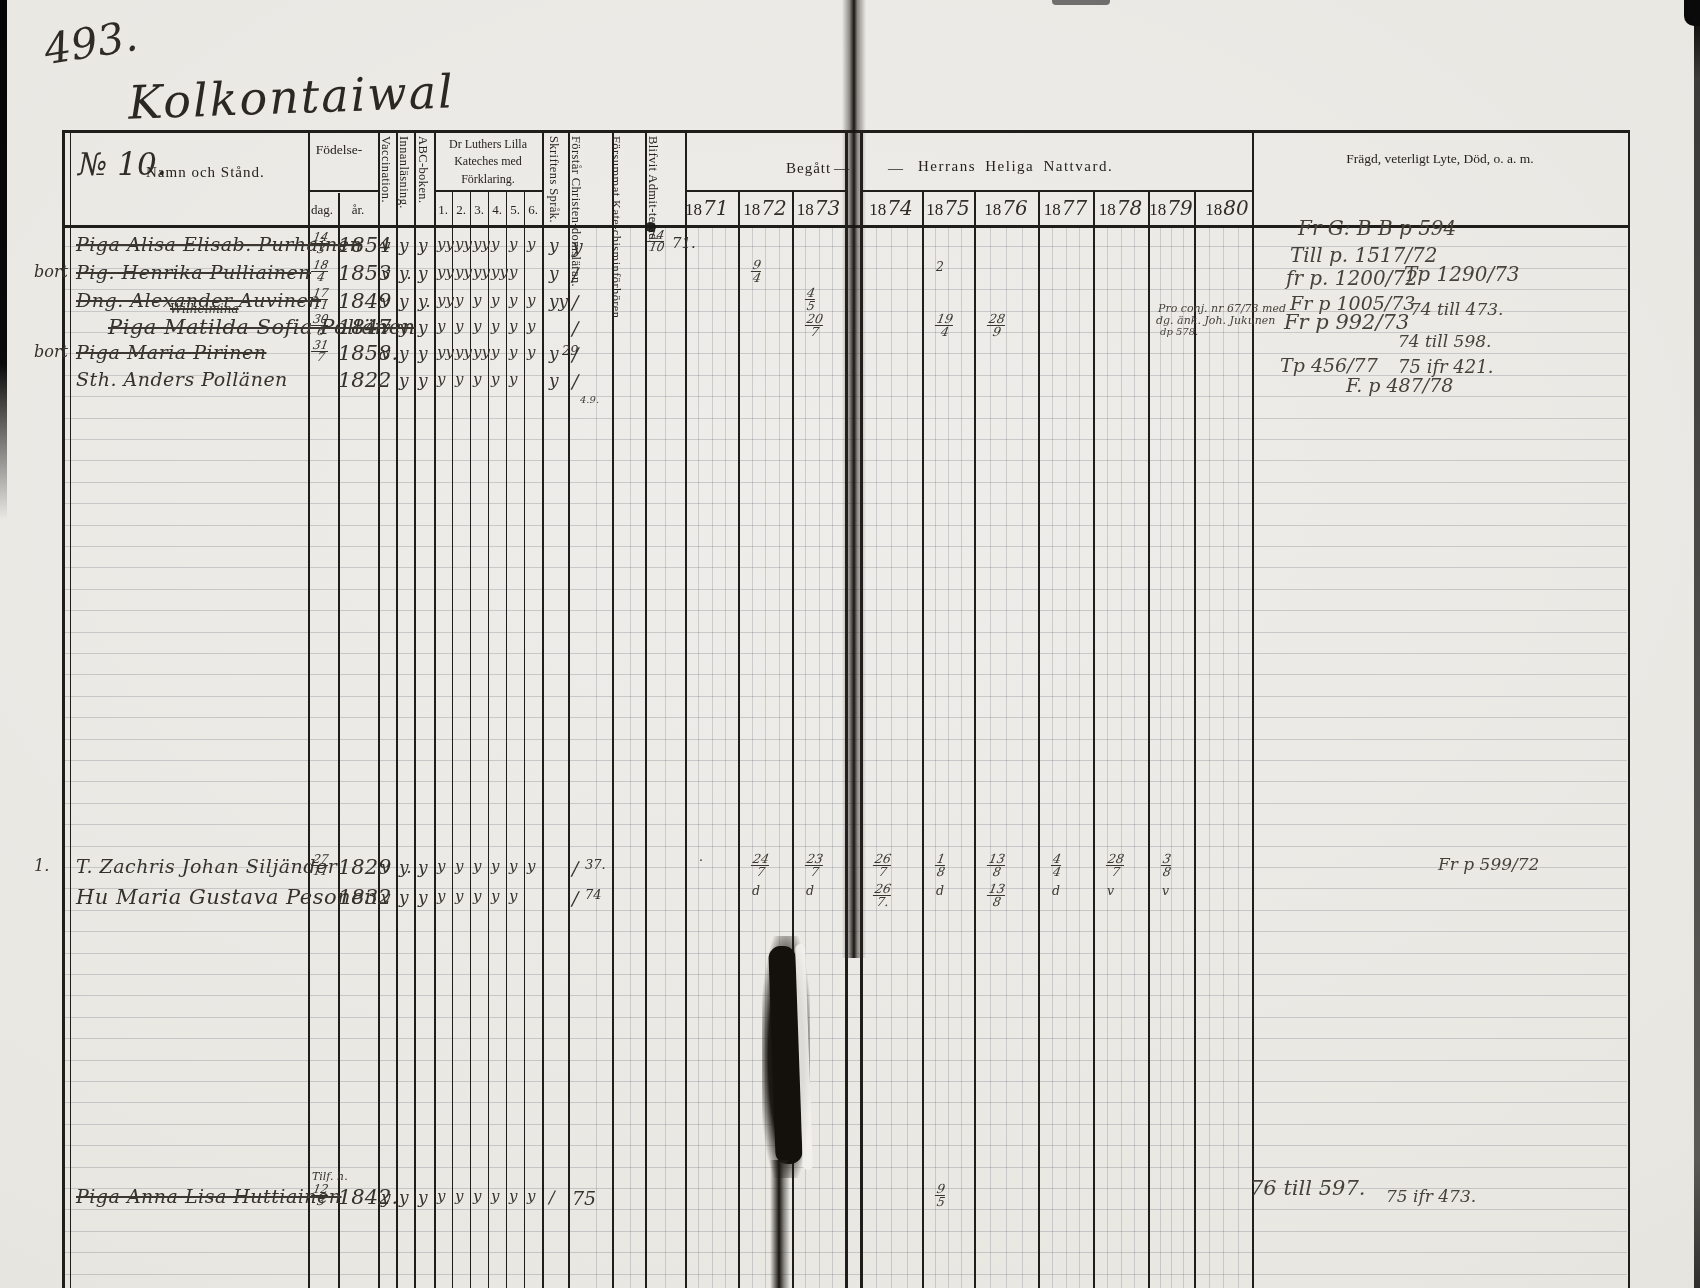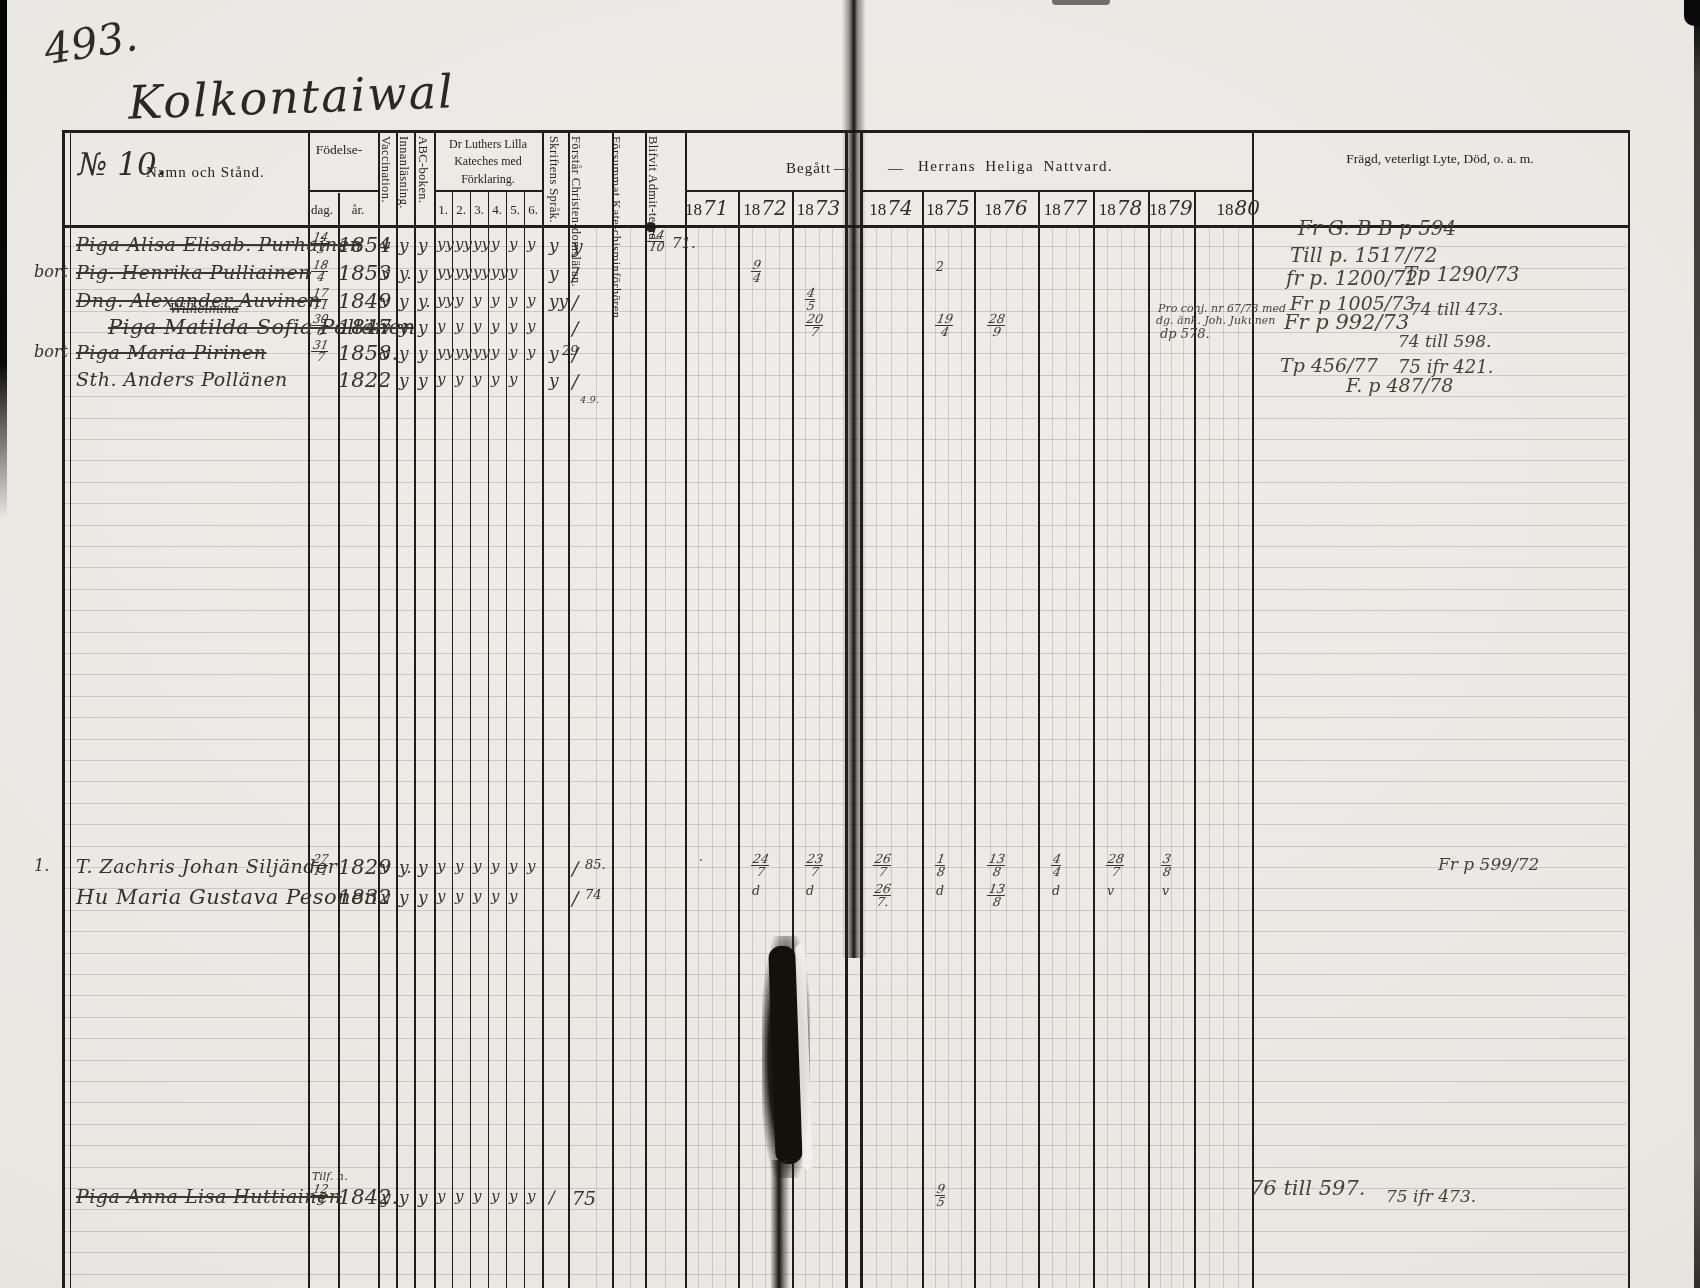--- a/index.html
+++ b/index.html
@@ -174,21 +174,21 @@
     <div class="abs" style="left: 524px; top: 202px; width: 18px; text-align: center; font-size: 13px; z-index: 5; color: rgb(38, 35, 31);">6.</div>
     <div class="abs" style="left: 685px; top: 196px; width: 41px; text-align: right; z-index: 5;"><span style="font-family: &quot;Liberation Serif&quot;, serif; font-size: 17px; color: rgb(38, 35, 31);">18</span><span style="font-family: &quot;DejaVu Serif&quot;, serif; font-style: italic; font-size: 20px; color: rgb(50, 47, 41); margin-left: 1px;">71</span></div>
     <div class="abs" style="left: 738px; top: 196px; width: 54px; text-align: center; z-index: 5;"><span style="font-family: &quot;Liberation Serif&quot;, serif; font-size: 17px; color: rgb(38, 35, 31);">18</span><span style="font-family: &quot;DejaVu Serif&quot;, serif; font-style: italic; font-size: 20px; color: rgb(50, 47, 41); margin-left: 1px;">72</span></div>
     <div class="abs" style="left: 792px; top: 196px; width: 53px; text-align: center; z-index: 5;"><span style="font-family: &quot;Liberation Serif&quot;, serif; font-size: 17px; color: rgb(38, 35, 31);">18</span><span style="font-family: &quot;DejaVu Serif&quot;, serif; font-style: italic; font-size: 20px; color: rgb(50, 47, 41); margin-left: 1px;">73</span></div>
     <div class="abs" style="left: 860px; top: 196px; width: 62px; text-align: center; z-index: 5;"><span style="font-family: &quot;Liberation Serif&quot;, serif; font-size: 17px; color: rgb(38, 35, 31);">18</span><span style="font-family: &quot;DejaVu Serif&quot;, serif; font-style: italic; font-size: 20px; color: rgb(50, 47, 41); margin-left: 1px;">74</span></div>
     <div class="abs" style="left: 922px; top: 196px; width: 52px; text-align: center; z-index: 5;"><span style="font-family: &quot;Liberation Serif&quot;, serif; font-size: 17px; color: rgb(38, 35, 31);">18</span><span style="font-family: &quot;DejaVu Serif&quot;, serif; font-style: italic; font-size: 20px; color: rgb(50, 47, 41); margin-left: 1px;">75</span></div>
     <div class="abs" style="left: 974px; top: 196px; width: 64px; text-align: center; z-index: 5;"><span style="font-family: &quot;Liberation Serif&quot;, serif; font-size: 17px; color: rgb(38, 35, 31);">18</span><span style="font-family: &quot;DejaVu Serif&quot;, serif; font-style: italic; font-size: 20px; color: rgb(50, 47, 41); margin-left: 1px;">76</span></div>
     <div class="abs" style="left: 1038px; top: 196px; width: 55px; text-align: center; z-index: 5;"><span style="font-family: &quot;Liberation Serif&quot;, serif; font-size: 17px; color: rgb(38, 35, 31);">18</span><span style="font-family: &quot;DejaVu Serif&quot;, serif; font-style: italic; font-size: 20px; color: rgb(50, 47, 41); margin-left: 1px;">77</span></div>
     <div class="abs" style="left: 1093px; top: 196px; width: 55px; text-align: center; z-index: 5;"><span style="font-family: &quot;Liberation Serif&quot;, serif; font-size: 17px; color: rgb(38, 35, 31);">18</span><span style="font-family: &quot;DejaVu Serif&quot;, serif; font-style: italic; font-size: 20px; color: rgb(50, 47, 41); margin-left: 1px;">78</span></div>
     <div class="abs" style="left: 1148px; top: 196px; width: 46px; text-align: center; z-index: 5;"><span style="font-family: &quot;Liberation Serif&quot;, serif; font-size: 17px; color: rgb(38, 35, 31);">18</span><span style="font-family: &quot;DejaVu Serif&quot;, serif; font-style: italic; font-size: 20px; color: rgb(50, 47, 41); margin-left: 1px;">79</span></div>
-    <div class="abs" style="left: 1194px; top: 196px; width: 66px; text-align: right; z-index: 5;"><span style="font-family: &quot;Liberation Serif&quot;, serif; font-size: 17px; color: rgb(38, 35, 31);">18</span><span style="font-family: &quot;DejaVu Serif&quot;, serif; font-style: italic; font-size: 20px; color: rgb(50, 47, 41); margin-left: 1px;">80</span></div>
+    <div class="abs" style="left: 1194px; top: 196px; width: 66px; text-align: center; z-index: 5;"><span style="font-family: &quot;Liberation Serif&quot;, serif; font-size: 17px; color: rgb(38, 35, 31);">18</span><span style="font-family: &quot;DejaVu Serif&quot;, serif; font-style: italic; font-size: 20px; color: rgb(50, 47, 41); margin-left: 1px;">80</span></div>
     <div class="hw struck" style="left: 76px; top: 233px; font-size: 19px; letter-spacing: 0.5px; z-index: 5;">Piga Alisa Elisab. Purhainen</div>
     <div class="abs" style="left: 312px; top: 232px; z-index: 5; color: rgb(53, 50, 44); font-family: &quot;DejaVu Serif&quot;, serif; font-style: italic; font-size: 12px;"><span class="frac">
         <span class="num">14</span>
         <span class="den">3</span>
       </span></div>
     <div class="hw" style="left: 338px; top: 233px; width: 42px; text-align: center; font-size: 21px; z-index: 5;">1854</div>
     <div class="hw" style="left: 381px; top: 235px; font-size: 17px; z-index: 5;">v</div>
     <div class="hw" style="left: 399px; top: 235px; font-size: 17px; z-index: 5;">y</div>
     <div class="hw" style="left: 418px; top: 235px; font-size: 17px; z-index: 5;">y</div>
     <div class="hw" style="left: 437px; top: 235px; font-size: 15px; z-index: 5;">yy</div>
@@ -277,21 +277,21 @@
     <div class="abs" style="left: 936px; top: 313px; z-index: 5; color: rgb(58, 54, 47); font-family: &quot;DejaVu Serif&quot;, serif; font-style: italic; font-size: 12.5px;"><span class="frac">
         <span class="num">19</span>
         <span class="den">4</span>
       </span></div>
     <div class="abs" style="left: 988px; top: 313px; z-index: 5; color: rgb(58, 54, 47); font-family: &quot;DejaVu Serif&quot;, serif; font-style: italic; font-size: 12.5px;"><span class="frac">
         <span class="num">28</span>
         <span class="den">9</span>
       </span></div>
     <div class="hw" style="left: 1158px; top: 302px; font-size: 11px; color: rgb(70, 66, 58); z-index: 5;">Pro conj. nr 67/73 med</div>
     <div class="hw" style="left: 1156px; top: 314px; font-size: 11px; color: rgb(70, 66, 58); z-index: 5;">dg. änk. Joh. Jukunen</div>
-    <div class="hw" style="left: 1160px; top: 326px; font-size: 13px; color: rgb(70, 66, 58); z-index: 5;">dp 578.</div>
+    <div class="hw" style="left: 1160px; top: 326px; font-size: 10px; color: rgb(70, 66, 58); z-index: 5;">dp 578.</div>
     <div class="hw" style="left: 1284px; top: 310px; font-size: 21px; color: rgb(70, 66, 58); z-index: 5;">Fr p 992/73</div>
     <div class="hw" style="left: 1398px; top: 331px; font-size: 17px; color: rgb(70, 66, 58); z-index: 5;">74 till 598.</div>
     <div class="hw" style="left: 34px; top: 342px; font-size: 16px; z-index: 5;">bort</div>
     <div class="hw struck" style="left: 76px; top: 341px; font-size: 19px; letter-spacing: 0.5px; z-index: 5;">Piga Maria Pirinen</div>
     <div class="abs" style="left: 312px; top: 340px; z-index: 5; color: rgb(53, 50, 44); font-family: &quot;DejaVu Serif&quot;, serif; font-style: italic; font-size: 12px;"><span class="frac">
         <span class="num">31</span>
         <span class="den">7</span>
       </span></div>
     <div class="hw" style="left: 338px; top: 341px; width: 42px; text-align: center; font-size: 21px; z-index: 5;">1858.</div>
     <div class="hw" style="left: 381px; top: 343px; font-size: 17px; z-index: 5;">v</div>
@@ -330,21 +330,21 @@
     <div class="hw" style="left: 381px; top: 857px; font-size: 17px; z-index: 5;">v</div>
     <div class="hw" style="left: 399px; top: 857px; font-size: 17px; z-index: 5;">y.</div>
     <div class="hw" style="left: 418px; top: 857px; font-size: 17px; z-index: 5;">y</div>
     <div class="hw" style="left: 437px; top: 857px; font-size: 15px; z-index: 5;">y</div>
     <div class="hw" style="left: 455px; top: 857px; font-size: 15px; z-index: 5;">y</div>
     <div class="hw" style="left: 473px; top: 857px; font-size: 15px; z-index: 5;">y</div>
     <div class="hw" style="left: 491px; top: 857px; font-size: 15px; z-index: 5;">y</div>
     <div class="hw" style="left: 509px; top: 857px; font-size: 15px; z-index: 5;">y</div>
     <div class="hw" style="left: 527px; top: 857px; font-size: 15px; z-index: 5;">y</div>
     <div class="hw" style="left: 572px; top: 857px; font-size: 19px; z-index: 5;">∕</div>
-    <div class="hw" style="left: 585px; top: 857px; font-size: 13px; z-index: 5;">85.</div>
+    <div class="hw" style="left: 585px; top: 857px; font-size: 13px; z-index: 5;">37.</div>
     <div class="abs" style="left: 699px; top: 853px; z-index: 5; color: rgb(58, 54, 47); font-family: &quot;DejaVu Serif&quot;, serif; font-style: italic; font-size: 12.5px;">·</div>
     <div class="abs" style="left: 752px; top: 853px; z-index: 5; color: rgb(58, 54, 47); font-family: &quot;DejaVu Serif&quot;, serif; font-style: italic; font-size: 12.5px;"><span class="frac">
         <span class="num">24</span>
         <span class="den">7</span>
       </span></div>
     <div class="abs" style="left: 806px; top: 853px; z-index: 5; color: rgb(58, 54, 47); font-family: &quot;DejaVu Serif&quot;, serif; font-style: italic; font-size: 12.5px;"><span class="frac">
         <span class="num">23</span>
         <span class="den">7</span>
       </span></div>
     <div class="abs" style="left: 874px; top: 853px; z-index: 5; color: rgb(58, 54, 47); font-family: &quot;DejaVu Serif&quot;, serif; font-style: italic; font-size: 12.5px;"><span class="frac">

